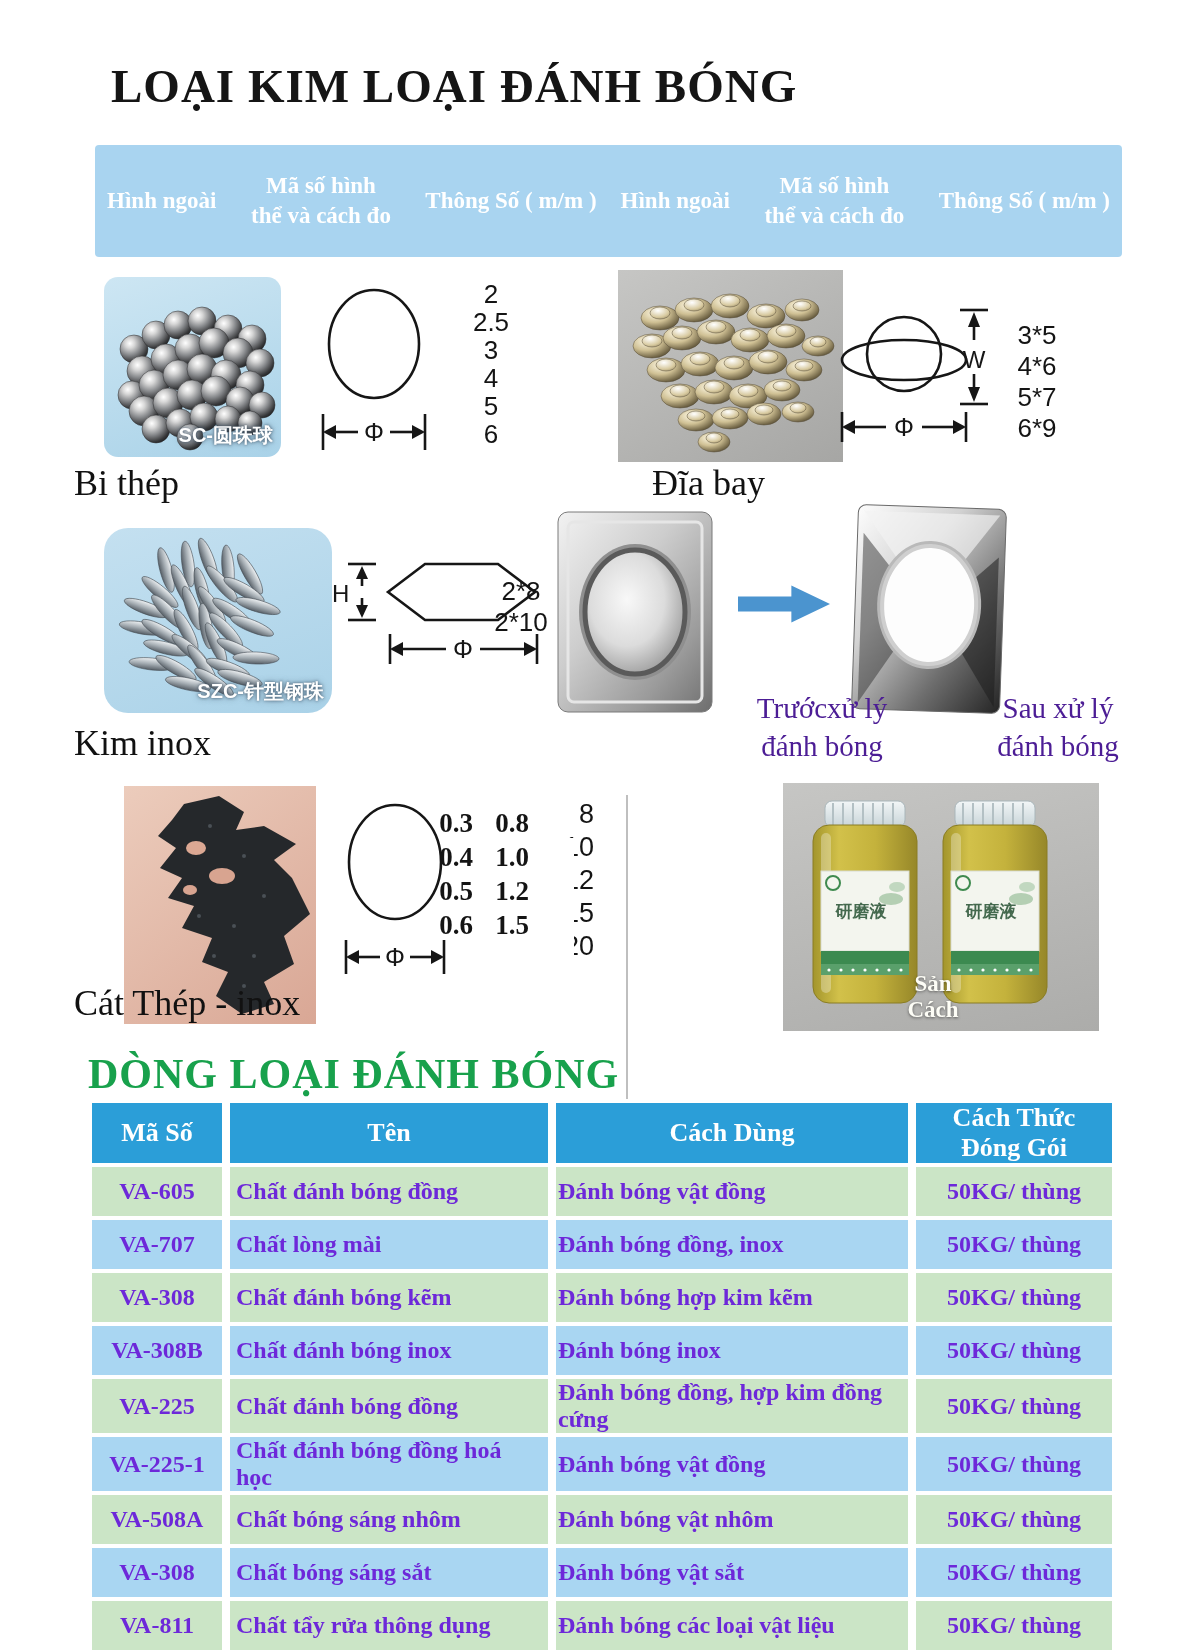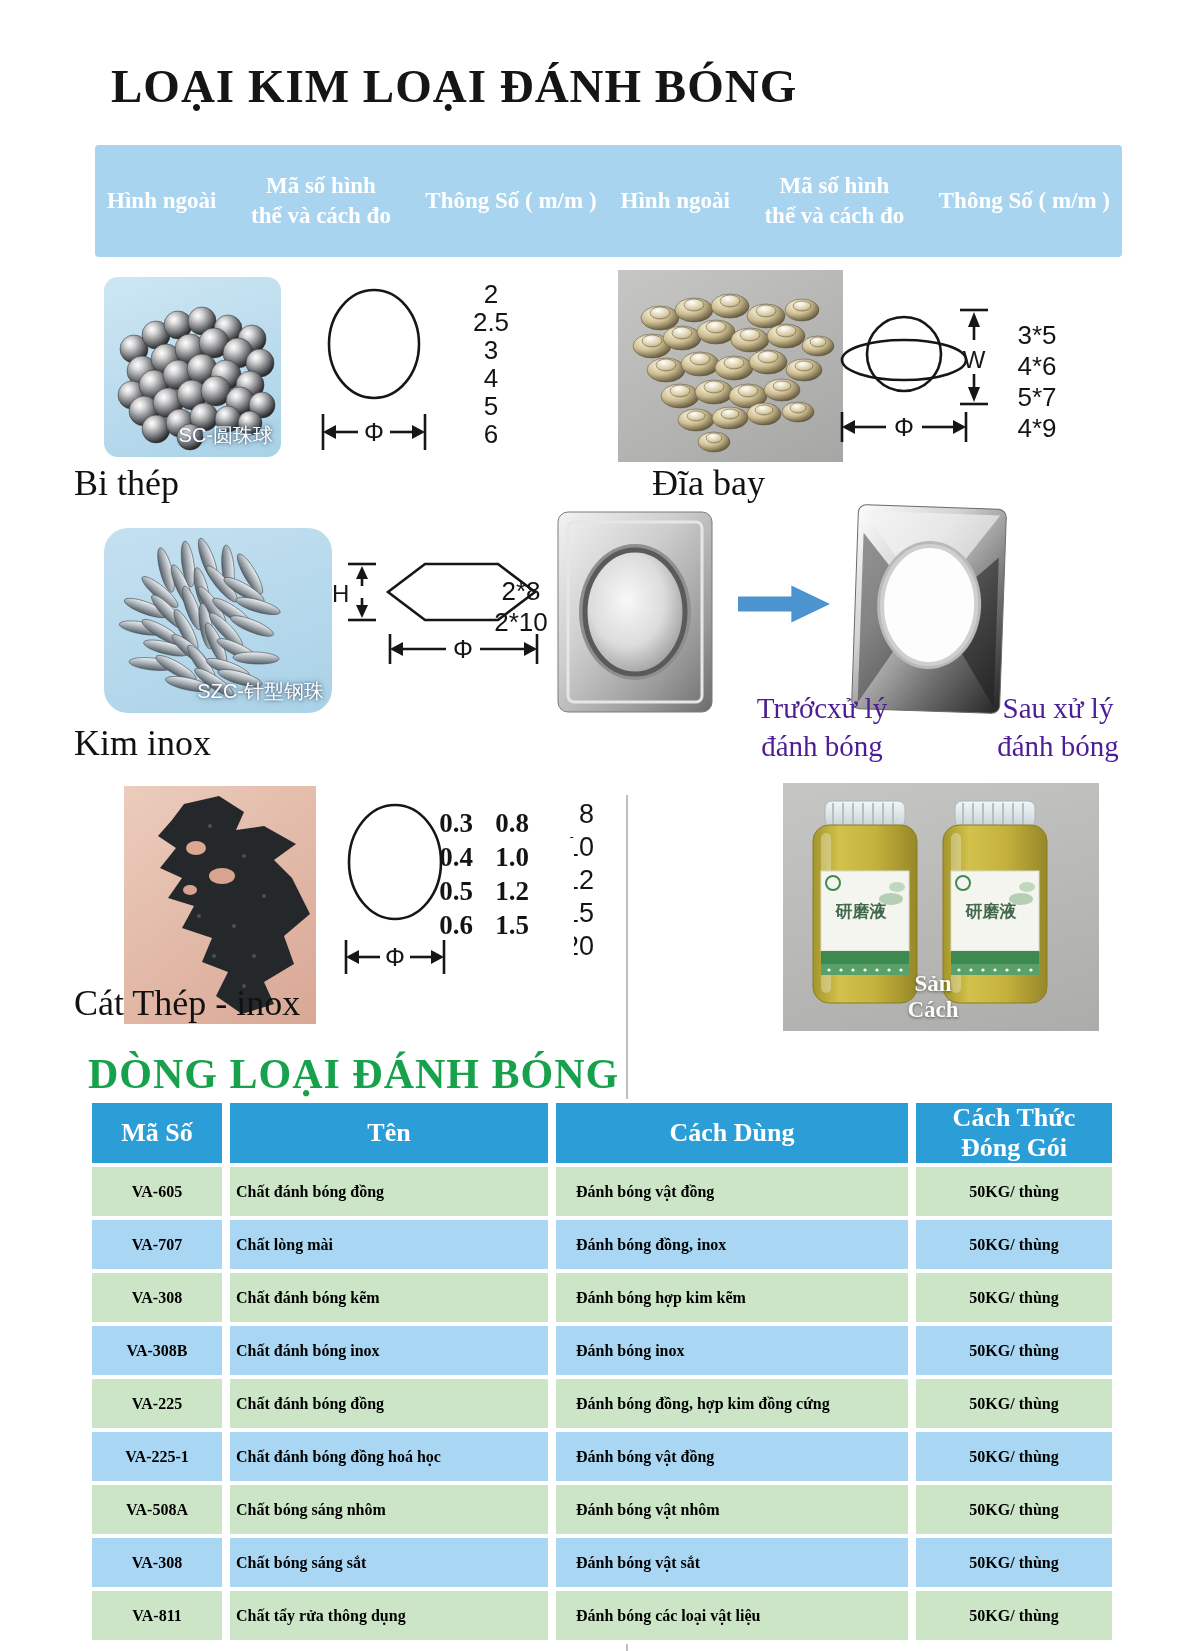--- a/index.html
+++ b/index.html
@@ -19,21 +19,21 @@
     color:#ffffff;font-weight:bold;font-size:23px;text-align:center;
   }
   .spec-cell{white-space:pre-line;line-height:1.3;}
   .sc1{flex:0 0 13%;} .sc2{flex:0 0 18%;} .sc3{flex:0 0 19%;}
   .sc4{flex:0 0 13%;} .sc5{flex:0 0 18%;} .sc6{flex:0 0 19%;}
   
   .abs{position:absolute;}
   .img-tile{position:absolute;overflow:hidden;}
   .rounded{border-radius:14px;}
   .tile-caption{
-    position:absolute;right:8px;bottom:8px;color:#fff;font-weight:normal;
+    position:absolute;right:8px;bottom:8px;color:#fff;font-weight:bold;
     font-size:20px;font-family:"Liberation Sans",sans-serif;
     text-shadow:0 0 3px rgba(60,80,100,.9),0 0 6px rgba(60,80,100,.6);
     white-space:nowrap;
   }
   .product-label{position:absolute;font-size:36px;color:#111;white-space:nowrap;}
   .size-list{
     position:absolute;font-family:"Liberation Sans",sans-serif;font-size:26px;
     color:#141414;text-align:center;line-height:31px;
   }
   .size-serif{font-family:"Liberation Serif",serif;font-weight:bold;font-size:27px;line-height:34px;}
@@ -62,25 +62,25 @@
   .table-wrap{position:absolute;left:84px;top:1099px;background:#ffffff;z-index:2;}
   table.products{
     border-collapse:separate;border-spacing:8px 4px;table-layout:fixed;
     width:1028px;font-weight:bold;
   }
   table.products th{
     background:#2b9ed8;color:#ffffff;font-size:26px;height:42px;
     text-align:center;font-weight:bold;padding:0 4px;
   }
   table.products td{
-    font-size:16px;height:49px;padding:0 6px;color:#000000;
+    font-size:24px;height:49px;padding:0 6px;color:#6d28d9;
   }
   table.products td:nth-child(1){text-align:center;}
   table.products td:nth-child(2){text-align:left;padding-left:6px;}
-  table.products td:nth-child(3){text-align:left;padding-left:20px;}
+  table.products td:nth-child(3){text-align:left;padding-left:2px;}
   table.products td:nth-child(4){text-align:center;}
   tr.row-green td{background:#cbe5c6;}
   tr.row-blue td{background:#a9d6f2;}
   td.small{font-size:22px;}
   svg text{font-family:"Liberation Sans",sans-serif;}
 </style>
 </head>
 <body>
 
 <div class="page">
@@ -303,21 +303,21 @@
     <polygon points="2,127 15,120 15,134" fill="#161616"></polygon>
     <line x1="82" y1="127" x2="114" y2="127" stroke="#161616" stroke-width="2.6"></line>
     <polygon points="126,127 113,120 113,134" fill="#161616"></polygon>
     <text x="64" y="136" font-size="25" text-anchor="middle" fill="#161616">Φ</text>
   </svg>
 
   <div class="size-list" style="left:1002px;top:320px;width:70px;">
       <div>3*5</div>
       <div>4*6</div>
       <div>5*7</div>
-      <div>4*9</div>
+      <div>6*9</div>
     </div>
 
   <div class="product-label" style="left:74px;top:462px;">Bi thép</div>
   <div class="product-label" style="left:652px;top:462px;">Đĩa bay</div>
 
   <div class="img-tile rounded" style="left:104px;top:528px;width:228px;height:185px;background:linear-gradient(160deg,#c4e0f0,#aad2e8);border-radius:24px;">
     <svg width="228" height="185" viewBox="0 0 228 185">
       <defs>
         <linearGradient id="gpin" x1="0" y1="0" x2="0" y2="1">
           <stop offset="0" stop-color="#f0f3f5"></stop>

